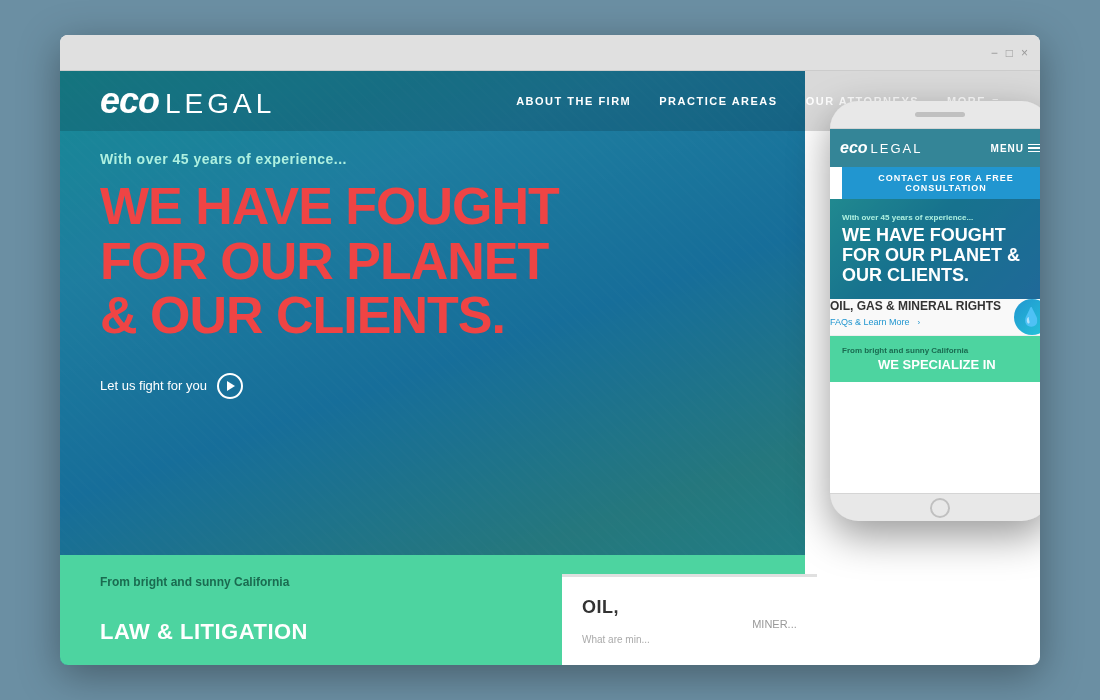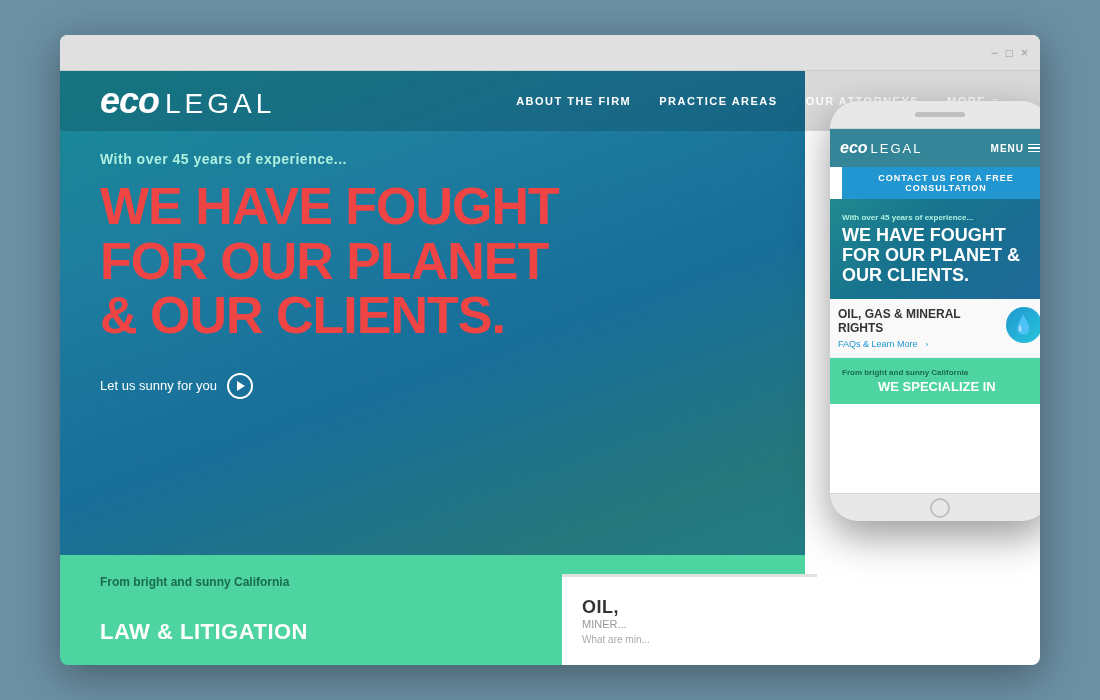--- a/index.html
+++ b/index.html
@@ -244,20 +244,21 @@
       font-size: 18px;
       font-weight: 900;
       text-transform: uppercase;
       color: #333;
       letter-spacing: 0.5px;
     }
 
     .oil-subtitle {
       font-size: 11px;
       color: #999;
+      text-align: right;
     }
 
     
     .mobile-device {
       position: absolute;
       right: -10px;
       top: 30px;
       width: 220px;
       height: 420px;
       background: #f0f0f0;
@@ -384,21 +385,21 @@
       color: #fff;
       font-size: 18px;
       font-weight: 900;
       text-transform: uppercase;
       line-height: 1.1;
     }
 
     
     .mobile-oil {
       background: #f9f9f9;
-      padding: 8px;
+      padding: 0;
       display: flex;
       align-items: flex-start;
       gap: 8px;
       border-bottom: 1px solid #eee;
     }
 
     .mobile-oil-text {
       flex: 1;
     }
 
@@ -501,21 +502,21 @@
     </div>
 
     <div class="hero-content">
       <div class="hero-subtext">With over 45 years of experience...</div>
       <div class="hero-headline">
         <span>WE HAVE FOUGHT</span><br>
         <span>FOR OUR PLANET</span><br>
         <span>&amp; OUR CLIENTS.</span>
       </div>
       <div class="hero-cta">
-        <span>Let us sunny for you</span>
+        <span>Let us fight for you</span>
         <div class="play-btn">
           <div class="play-icon"></div>
         </div>
       </div>
     </div>
 
     <div class="hero-bottom">
       <div class="hero-bottom-sub">From bright and sunny California</div>
       <div class="hero-bottom-main">
         <br>

